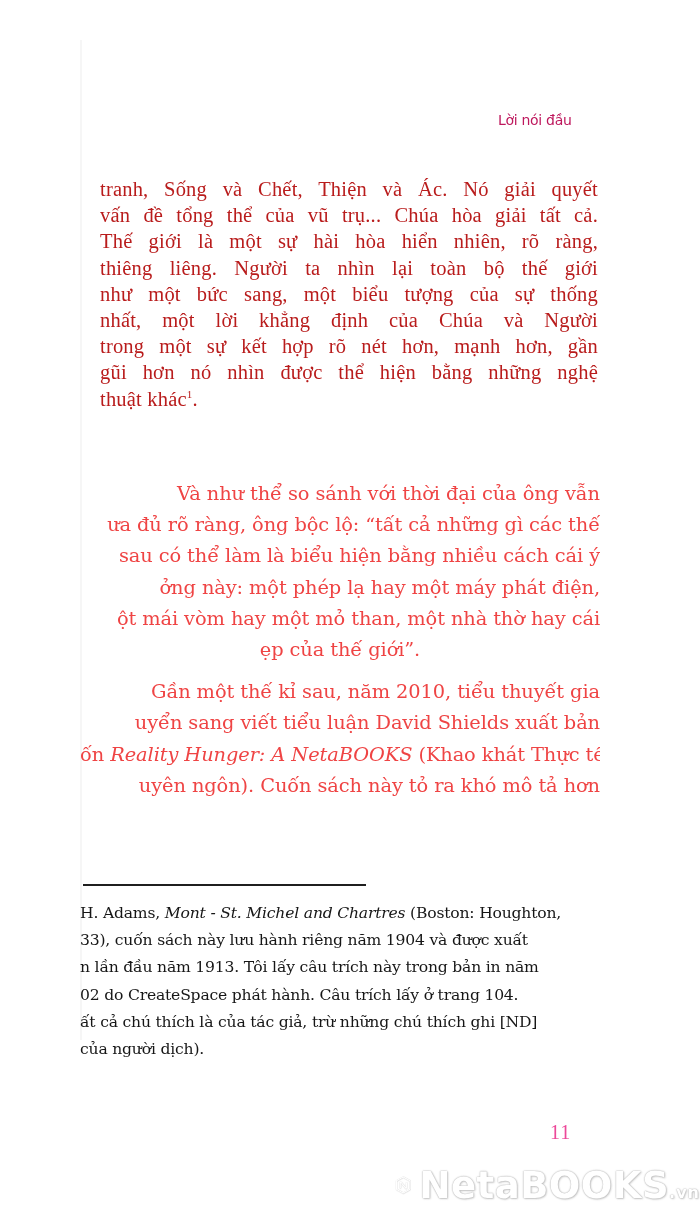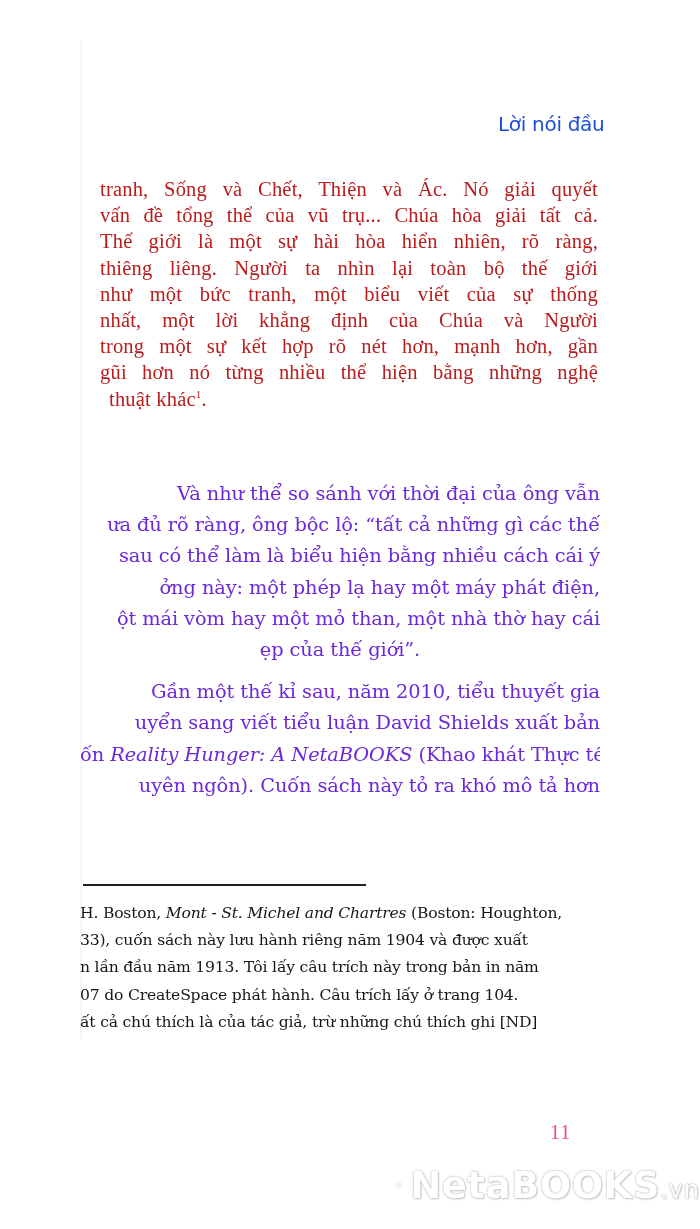--- a/index.html
+++ b/index.html
@@ -6,34 +6,34 @@
   body {
     width: 700px; height: 1229px; position: relative; overflow: hidden;
     background: #ffffff; color: #1a1a1a;
   }
   .page-edge {
     position: absolute; left: 80px; top: 40px; width: 2px; height: 1000px;
     background: #f6f6f6;
   }
   .running-header {
     position: absolute; left: 498px; top: 112px;
-    font-family: "DejaVu Sans", sans-serif; font-size: 20px; color: #1d4ed8;
+    font-family: "DejaVu Sans", sans-serif; font-size: 14px; color: #be185d;
     letter-spacing: -0.3px; white-space: nowrap;
   }
   .quote {
     position: absolute; left: 100px; top: 176px; width: 498px;
     font-family: "Liberation Serif", serif; font-size: 20.5px; line-height: 26.2px;
     color: #b91c1c; letter-spacing: 0.2px;
   }
   .quote .ln { display: block; white-space: nowrap; text-align: justify; text-align-last: justify; }
-  .quote .ln.last { text-align-last: left; margin-left: 9px; }
+  .quote .ln.last { text-align-last: left; }
   .quote sup { font-size: 11px; vertical-align: 8px; line-height: 0; }
   .body-text {
     position: absolute; left: 80px; top: 478px; width: 520px;
-    font-family: "DejaVu Serif", serif; font-size: 19.4px; color: #6d28d9;
+    font-family: "DejaVu Serif", serif; font-size: 19.4px; color: #ef4444;
     overflow: hidden;
   }
   .body-text .ln {
     display: block; white-space: nowrap; height: 31.2px; line-height: 31.2px;
     text-align: right; overflow: hidden; letter-spacing: -0.1px;
   }
   .body-text .ln.left { text-align: center; }
   .body-text .para-gap { height: 11px; }
   .body-text em { font-style: italic; }
   .rule {
@@ -58,63 +58,64 @@
     position: absolute; left: 395px; top: 1147px; height: 76px; width: 305px;
     display: flex; align-items: center; gap: 8px;
     opacity: 0.9;
   }
   .wm-logo { width: 70px; height: 76px; }
   .wm-text {
     font-family: "DejaVu Sans", sans-serif; font-size: 37px; font-weight: bold;
     color: #ffffff; letter-spacing: 0.5px;
     text-shadow: 0 0 2px #b8b8b8, 0 0 1px #9a9a9a, 1px 1px 2px #c8c8c8;
   }
-  .wm-text .tld { font-size: 24px; font-weight: normal; letter-spacing: 1px; }
+  .wm-text .tld { font-size: 16px; font-weight: bold; letter-spacing: 1px; }
 </style>
 </head>
 <body>
 
 <div class="page-edge"></div>
 
 <div class="running-header">Lời nói đầu</div>
 
 <div class="quote">
   <span class="ln">tranh, Sống và Chết, Thiện và Ác. Nó giải quyết</span>
   <span class="ln">vấn đề tổng thể của vũ trụ... Chúa hòa giải tất cả.</span>
   <span class="ln">Thế giới là một sự hài hòa hiển nhiên, rõ ràng,</span>
   <span class="ln">thiêng liêng. Người ta nhìn lại toàn bộ thế giới</span>
-  <span class="ln">như một bức tranh, một biểu viết của sự thống</span>
+  <span class="ln">như một bức sang, một biểu tượng của sự thống</span>
   <span class="ln">nhất, một lời khẳng định của Chúa và Người</span>
   <span class="ln">trong một sự kết hợp rõ nét hơn, mạnh hơn, gần</span>
-  <span class="ln">gũi hơn nó từng nhiều thể hiện bằng những nghệ</span>
+  <span class="ln">gũi hơn nó nhìn được thể hiện bằng những nghệ</span>
   <span class="ln last"><span>thuật khác</span><sup>1</sup><span>.</span></span>
 </div>
 
 <div class="body-text">
   <span class="ln">Và như thể so sánh với thời đại của ông vẫn</span>
   <span class="ln">ưa đủ rõ ràng, ông bộc lộ: “tất cả những gì các thế</span>
   <span class="ln"> sau có thể làm là biểu hiện bằng nhiều cách cái ý</span>
   <span class="ln">ởng này: một phép lạ hay một máy phát điện,</span>
   <span class="ln">ột mái vòm hay một mỏ than, một nhà thờ hay cái</span>
   <span class="ln left">ẹp của thế giới”.</span>
   <div class="para-gap"></div>
   <span class="ln">Gần một thế kỉ sau, năm 2010, tiểu thuyết gia</span>
   <span class="ln">uyển sang viết tiểu luận David Shields xuất bản</span>
   <span class="ln"><span>ốn </span><em>Reality Hunger: A NetaBOOKS</em><span> (Khao khát Thực tế:</span></span>
   <span class="ln">uyên ngôn). Cuốn sách này tỏ ra khó mô tả hơn</span>
 </div>
 
 <div class="rule"></div>
 
 <div class="notes">
-  <span class="ln"><span>H. Boston, </span><em>Mont - St. Michel and Chartres</em><span> (Boston: Houghton,</span></span>
+  <span class="ln"><span>H. Adams, </span><em>Mont - St. Michel and Chartres</em><span> (Boston: Houghton,</span></span>
   <span class="ln">33), cuốn sách này lưu hành riêng năm 1904 và được xuất</span>
   <span class="ln">n lần đầu năm 1913. Tôi lấy câu trích này trong bản in năm</span>
-  <span class="ln">07 do CreateSpace phát hành. Câu trích lấy ở trang 104.</span>
+  <span class="ln">02 do CreateSpace phát hành. Câu trích lấy ở trang 104.</span>
   <span class="ln">ất cả chú thích là của tác giả, trừ những chú thích ghi [ND]</span>
+  <span class="ln">của người dịch).</span>
 </div>
 
 <div class="page-number">11</div>
 
 <div class="watermark">
   <svg class="wm-logo" viewBox="0 0 70 76">
     <defs>
       <filter id="wmshadow" x="-20%" y="-20%" width="140%" height="140%">
         <feDropShadow dx="0.8" dy="0.8" stdDeviation="1" flood-color="#a8a8a8"></feDropShadow>
       </filter>

